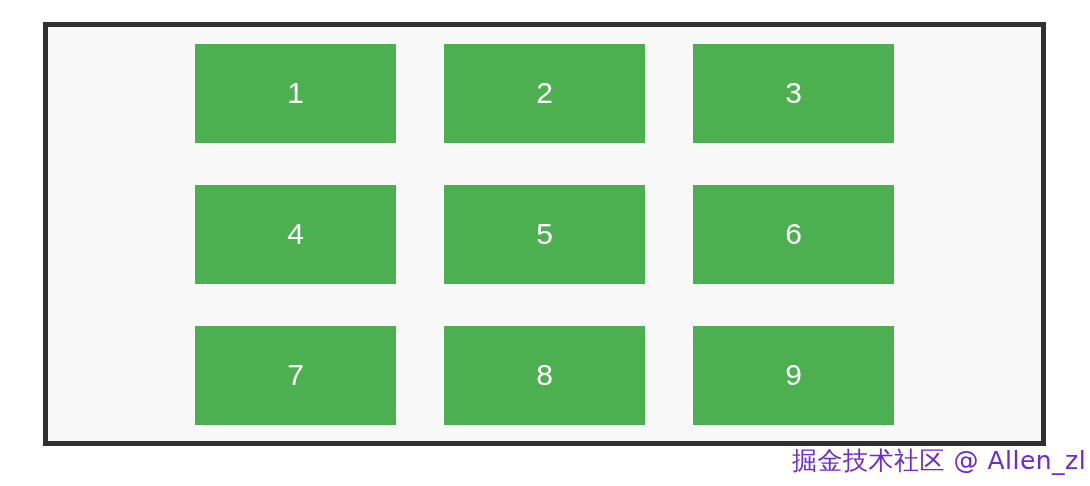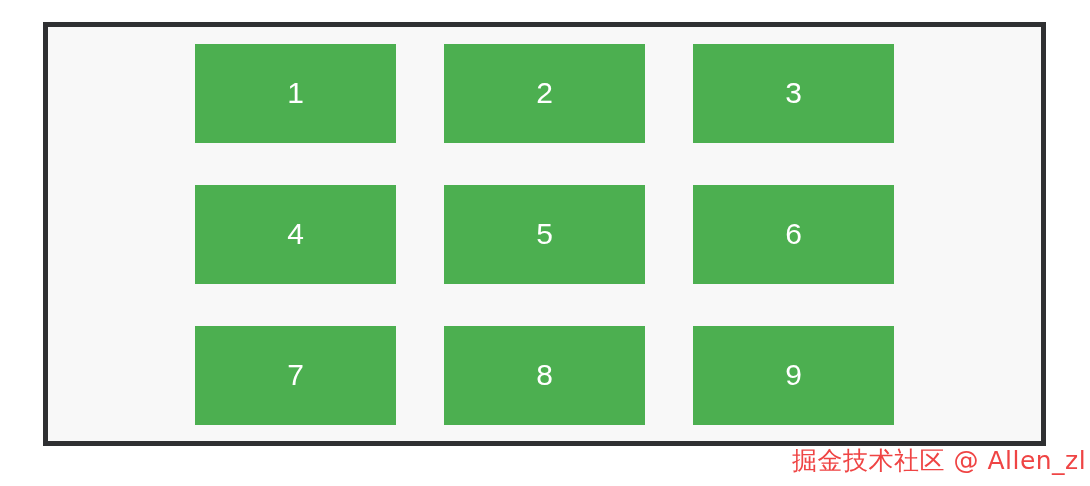--- a/index.html
+++ b/index.html
@@ -54,21 +54,21 @@
     user-select: none;
   }
 
   
   .watermark {
     position: absolute;
     left: 792px;
     top: 444px;
     width: 298px;
     height: 34px;
-    color: #ef4444;
+    color: #6d28d9;
     font-size: 25px;
     line-height: 34px;
     white-space: nowrap;
     letter-spacing: 0.5px;
     overflow: hidden;
     font-family: "DejaVu Sans", "Liberation Sans", sans-serif;
     pointer-events: none;
   }
 </style>
 </head>

